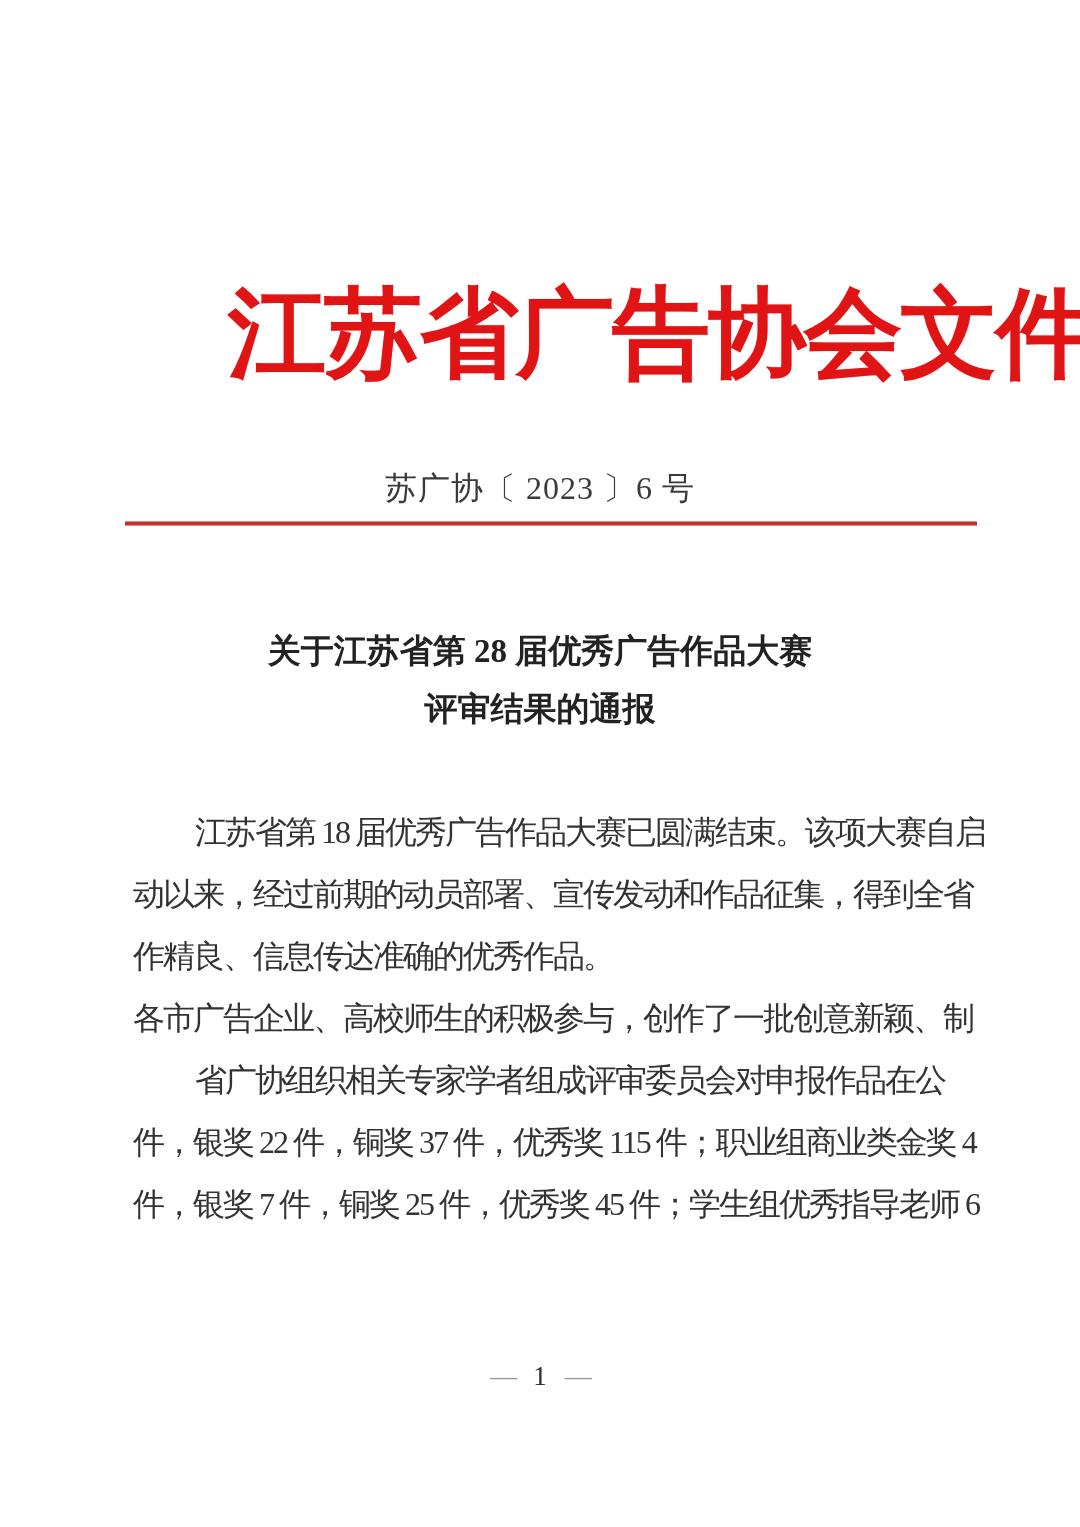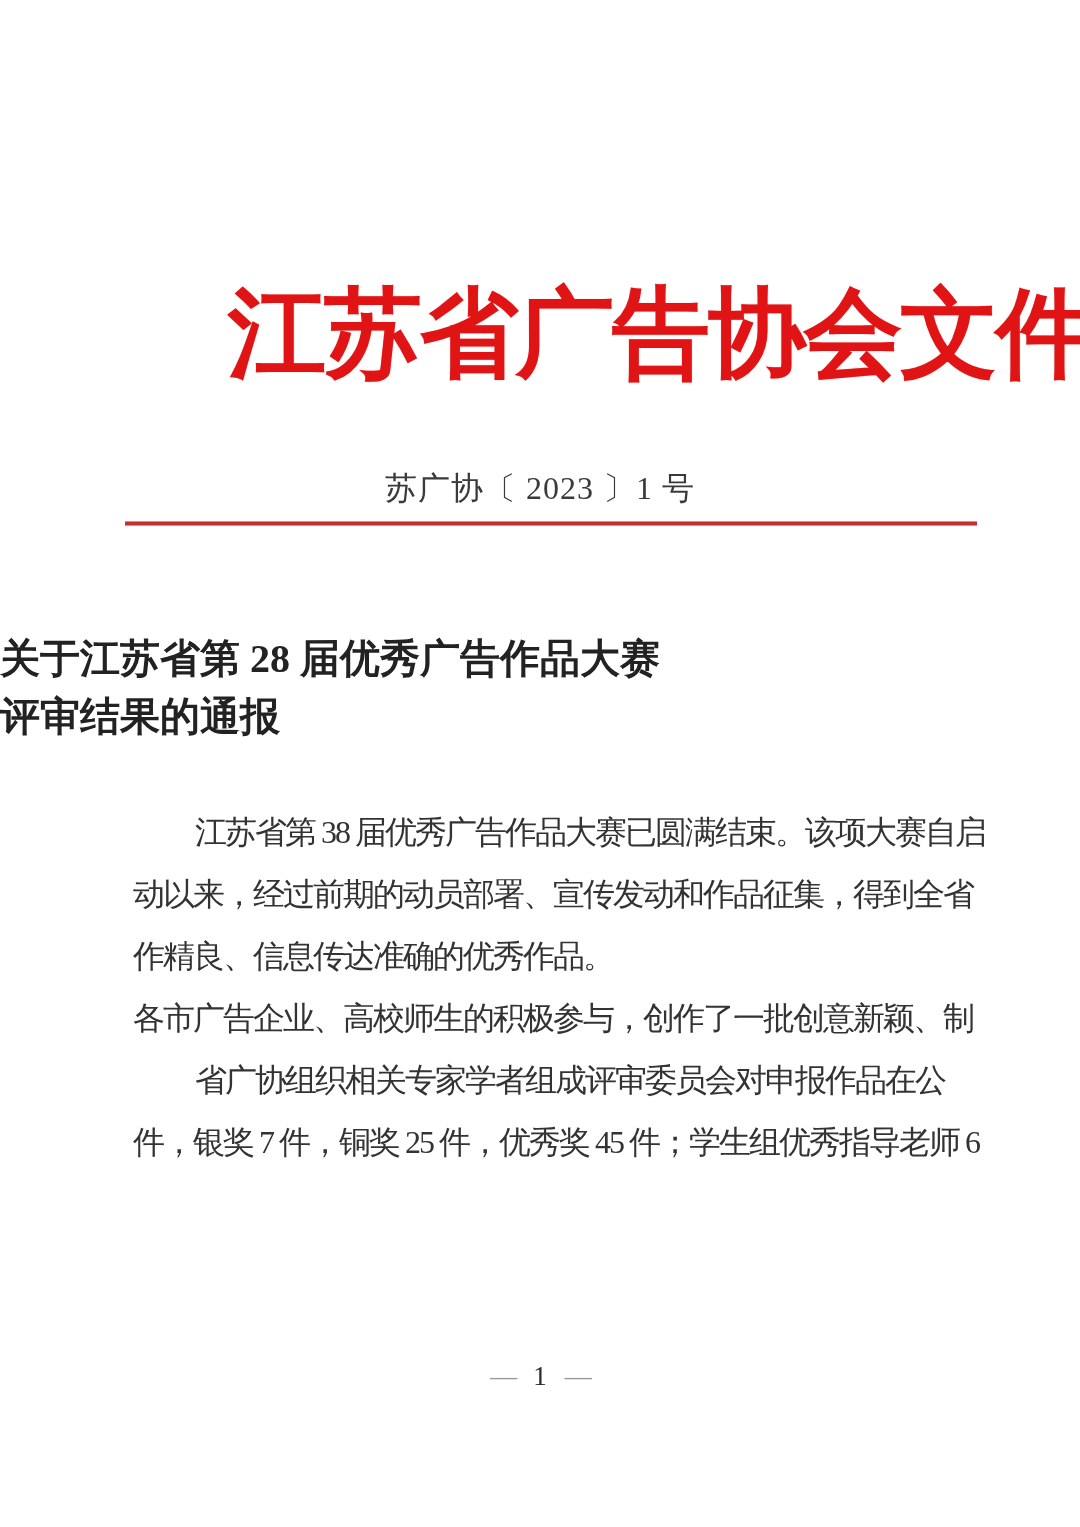--- a/index.html
+++ b/index.html
@@ -53,26 +53,26 @@
     background: #c52f2f;
     border-top: 1px solid #e08a8a;
     border-bottom: 1px solid #e08a8a;
   }
   
   .doc-title {
     position: absolute;
     top: 622px;
     left: 0;
     width: 100%;
+    text-align: center;
     font-weight: bold;
     color: #222222;
-    font-size: 40px;
+    font-size: 33px;
     line-height: 58px;
     letter-spacing: 0px;
-    margin-top: 8px;
   }
   .doc-title .t-line { white-space: nowrap; }
   
   .body-text {
     position: absolute;
     top: 801px;
     left: 133px;
     width: 816px;
     color: #333333;
     font-size: 32px;
@@ -100,35 +100,36 @@
   .page-footer .dash { color: #9a9a9a; letter-spacing: -2px; }
   .page-footer .num { color: #2b2b2b; padding: 0 18px; }
 </style>
 </head>
 <body>
 
 <div class="page">
 
   <div class="letterhead">江苏省广告协会文件</div>
 
-  <div class="doc-number">苏广协〔 2023 〕1 号</div>
+  <div class="doc-number">苏广协〔 2023 〕6 号</div>
 
   <div class="red-rule"></div>
 
   <div class="doc-title">
     <div class="t-line">关于江苏省第 28 届优秀广告作品大赛</div>
     <div class="t-line">评审结果的通报</div>
   </div>
 
   <div class="body-text">
-    <div class="body-line indent">江苏省第 38 届优秀广告作品大赛已圆满结束。该项大赛自启</div>
+    <div class="body-line indent">江苏省第 18 届优秀广告作品大赛已圆满结束。该项大赛自启</div>
     <div class="body-line">动以来，经过前期的动员部署、宣传发动和作品征集，得到全省</div>
     <div class="body-line">作精良、信息传达准确的优秀作品。</div>
     <div class="body-line">各市广告企业、高校师生的积极参与，创作了一批创意新颖、制</div>
     <div class="body-line indent">省广协组织相关专家学者组成评审委员会对申报作品在公</div>
+    <div class="body-line">件，银奖 22 件，铜奖 37 件，优秀奖 115 件；职业组商业类金奖 4</div>
     <div class="body-line">件，银奖 7 件，铜奖 25 件，优秀奖 45 件；学生组优秀指导老师 6</div>
   </div>
 
   <div class="page-footer">
     <span class="dash">—</span><span class="num">1</span><span class="dash">—</span>
   </div>
 
 </div>
 
 </body></html>

